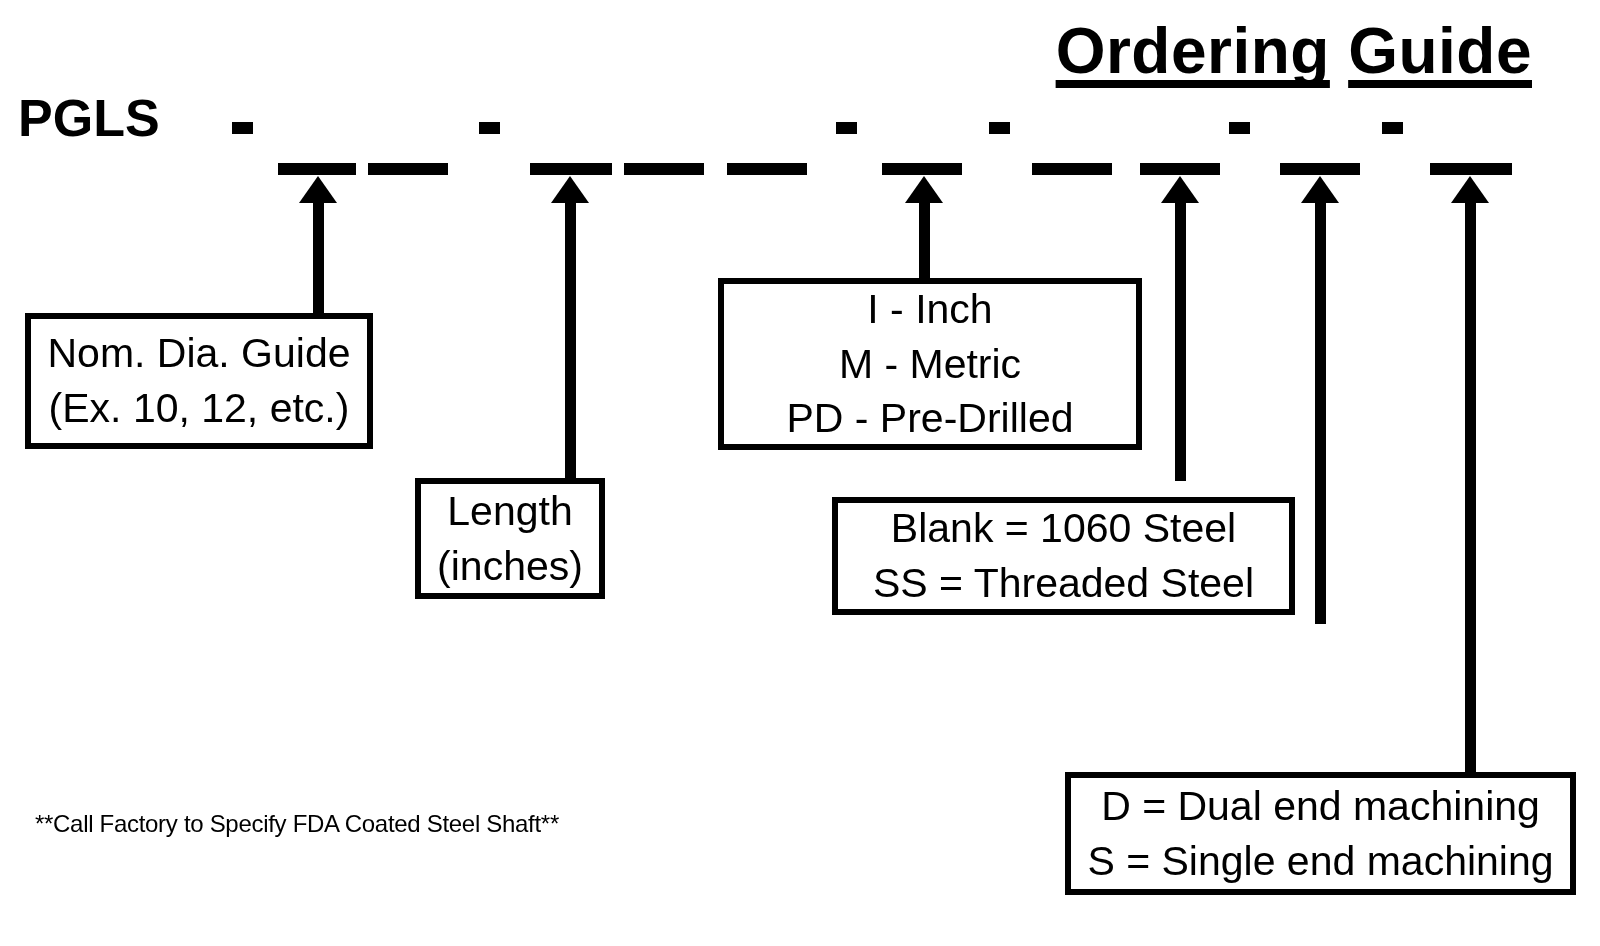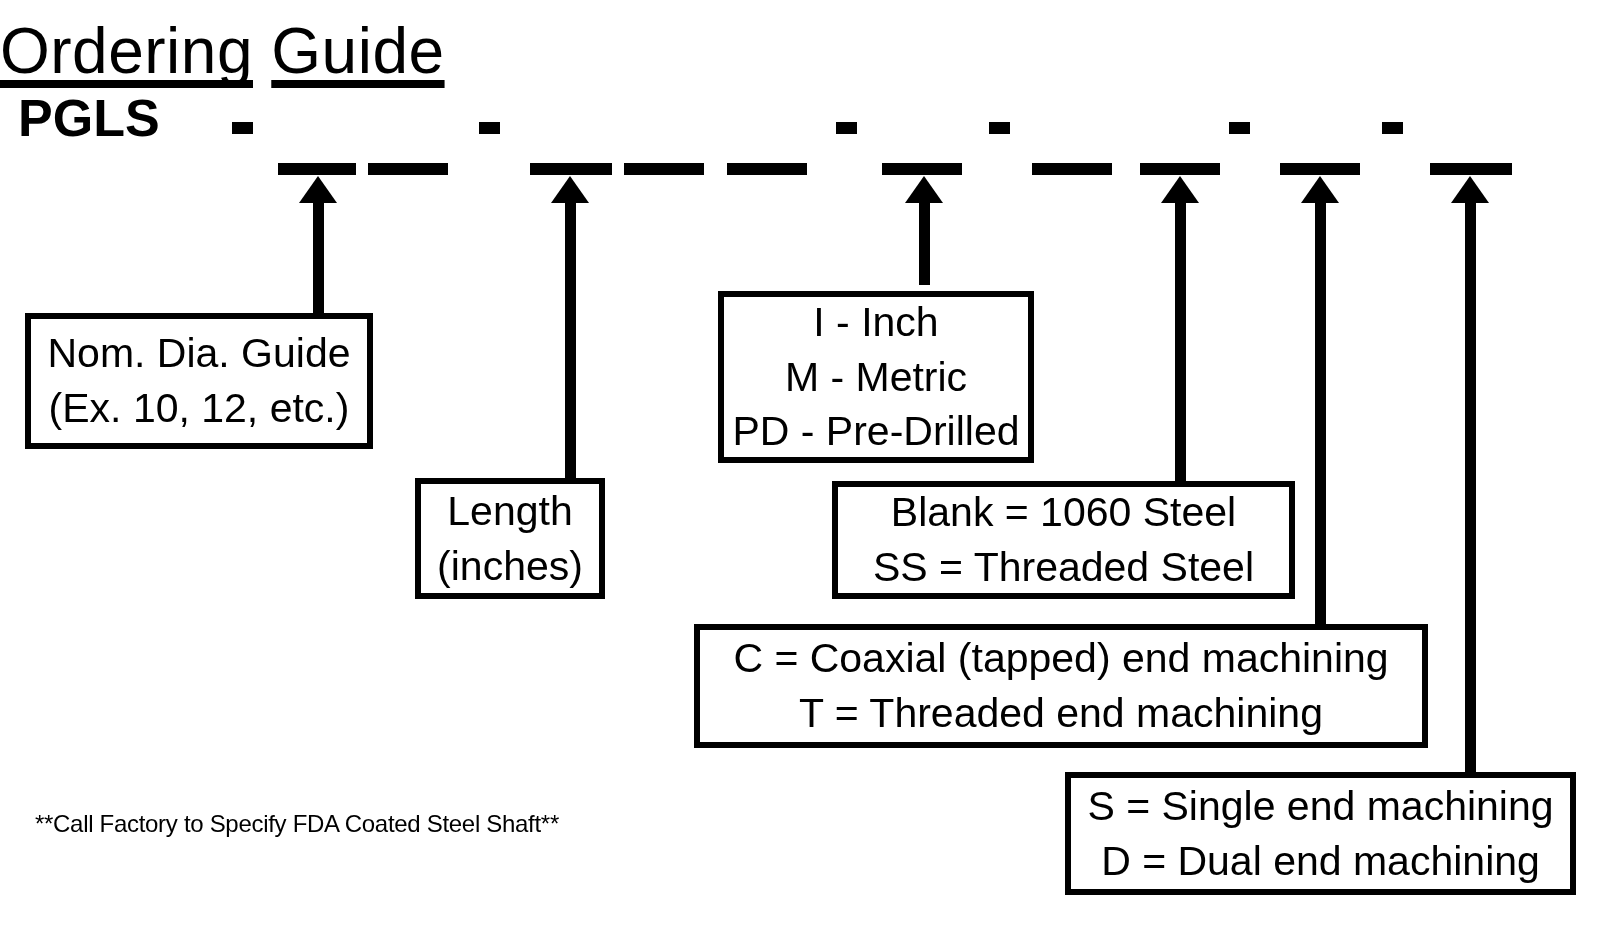--- a/index.html
+++ b/index.html
@@ -2,22 +2,22 @@
 <html><head>
 <meta charset="utf-8">
 <style>
   html,body{margin:0;padding:0;background:#ffffff;}
   .stage{
     position:relative;width:1600px;height:946px;background:#ffffff;color:#000000;
     font-family:"Liberation Sans", sans-serif;overflow:hidden;
   }
   
   .title{
-    position:absolute;left:0;top:14px;width:1516px;text-align:left;
-    font-size:64px;font-weight:normal;letter-spacing:0.5px;
+    position:absolute;left:16px;top:14px;width:1516px;text-align:right;
+    font-size:64px;font-weight:bold;letter-spacing:0.5px;
   }
   .uword{
     text-decoration:underline;
     text-decoration-thickness:8px;
     text-underline-offset:7px;
     text-decoration-skip-ink:none;
   }
   
   .prefix{
     position:absolute;left:18px;top:92px;font-size:52px;font-weight:bold;line-height:1;
@@ -46,22 +46,22 @@
   .a5{left:1301px;height:448px}
   .a6{left:1451px;height:596px}
   
   .callout{
     position:absolute;background:#ffffff;border:6px solid #000;box-sizing:border-box;
     display:flex;flex-direction:column;justify-content:center;align-items:center;
     text-align:center;font-size:41px;line-height:1.34;white-space:nowrap;z-index:2;
   }
   .c1{left:25px;top:313px;width:348px;height:136px}
   .c2{left:415px;top:478px;width:190px;height:121px}
-  .c3{left:718px;top:291px;width:316px;height:172px}
-  .c4{left:832px;top:481px;width:463px;height:118px}
+  .c3{left:718px;top:278px;width:424px;height:172px}
+  .c4{left:832px;top:497px;width:463px;height:118px}
   .c5{left:694px;top:624px;width:734px;height:124px}
   .c6{left:1065px;top:772px;width:511px;height:123px}
   
   .footnote{
     position:absolute;left:35px;top:810px;font-size:24px;font-weight:normal;letter-spacing:-0.3px;
   }
 </style>
 </head>
 <body>
 
@@ -130,25 +130,21 @@
     <div>I - Inch</div>
     <div>M - Metric</div>
     <div>PD - Pre-Drilled</div>
   </div>
 
   <div class="callout c4">
     <div>Blank = 1060 Steel</div>
     <div>SS = Threaded Steel</div>
   </div>
 
-  <div class="callout c5">
-    <div>C = Coaxial (tapped) end machining</div>
-    <div>T = Threaded end machining</div>
-  </div>
 
   <div class="callout c6">
+    <div>D = Dual end machining</div>
     <div>S = Single end machining</div>
-    <div>D = Dual end machining</div>
   </div>
 
   <div class="footnote">**Call Factory to Specify FDA Coated Steel Shaft**</div>
 
 </div>
 
 </body></html>

